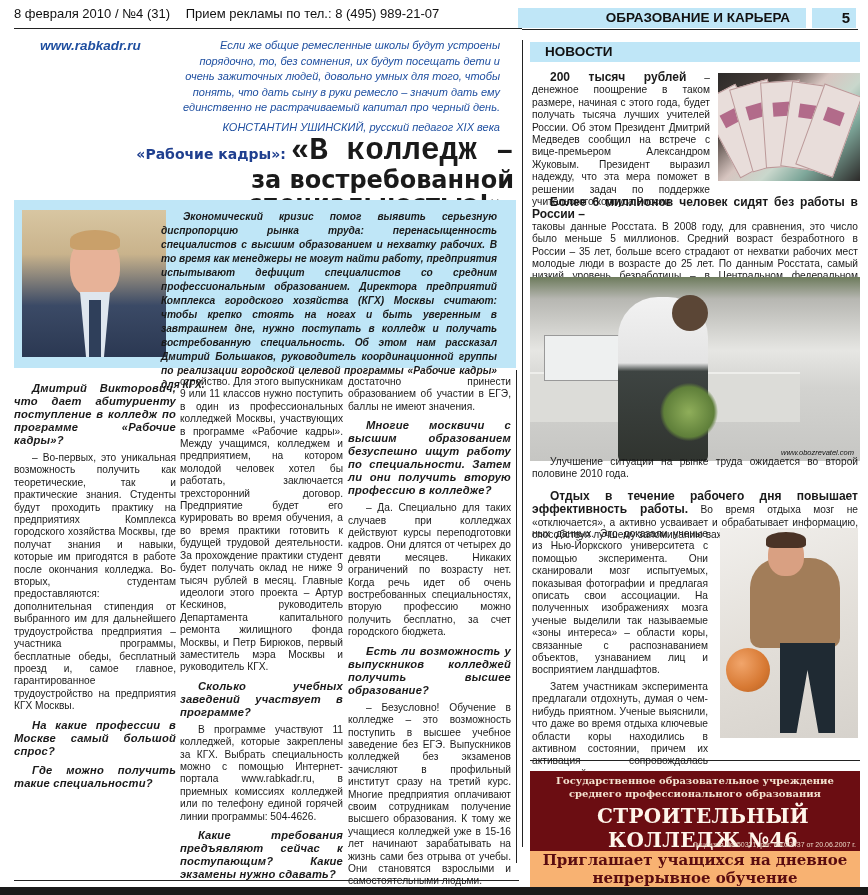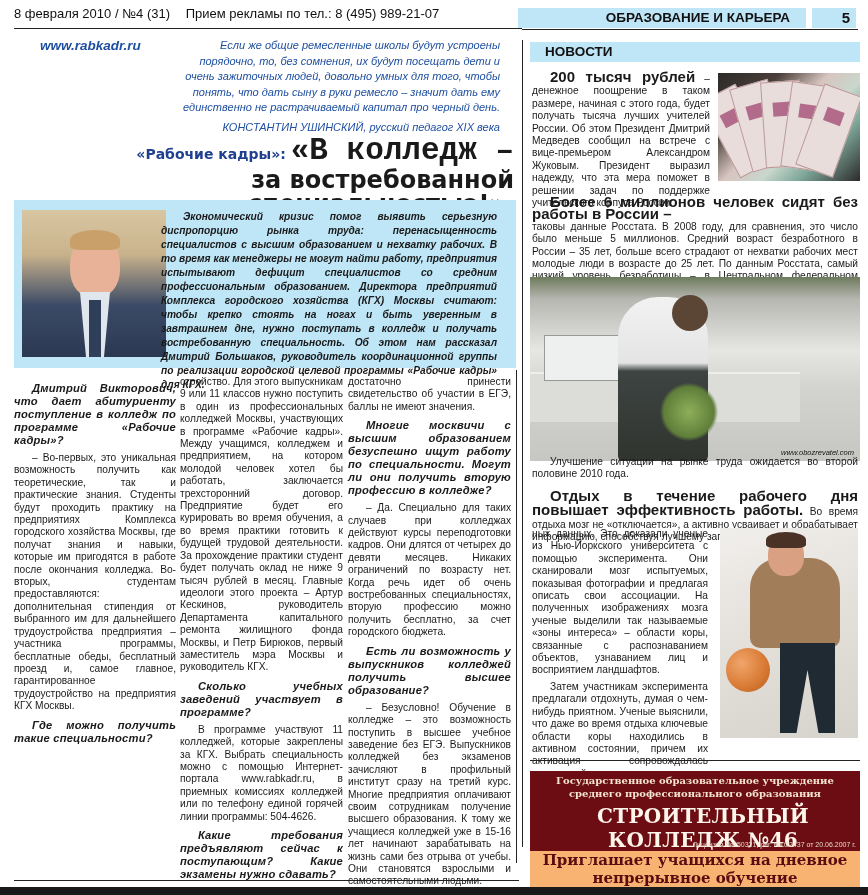--- a/index.html
+++ b/index.html
@@ -39,21 +39,21 @@
   .col1 { left: 14px; top: 376px; width: 162px; }
   .col2 { left: 180px; top: 376px; width: 163px; }
   .col3 { left: 348px; top: 376px; width: 163px; }
   .bottom-rule { position: absolute; left: 14px; top: 880px; width: 505px; height: 1px; background: #222; }
   .col3-rule { position: absolute; left: 516px; top: 370px; width: 1px; height: 493px; background: #222; }
 
   .news-bar { position: absolute; left: 530px; top: 42px; width: 330px; height: 20px; background: #bfe6f7; }
   .news-title { position: absolute; left: 545px; top: 42px; font-weight: bold; font-size: 13.5px; line-height: 20px; color: #111; }
 
   .news { position: absolute; font-size: 10.2px; line-height: 12.4px; text-align: justify; color: #1a1a1a; }
-  .news b { font-size: 15px; }
+  .news b { font-size: 12px; }
   .news1 { left: 532px; top: 71px; width: 178px; text-indent: 18px; }
   .money-photo { position: absolute; left: 718px; top: 73px; width: 142px; height: 108px; background: linear-gradient(135deg,#2c2a29 0%,#4a3f3a 25%,#d7c5c0 45%,#c9d7cc 60%,#7ea79a 75%,#2c2a29 100%); overflow: hidden; }
   .money-photo .note { position: absolute; width: 40px; height: 86px; background: #e8ddda; border: 1px solid #b99; transform-origin: bottom center; }
   .money-photo .note i { position: absolute; left: 10px; top: 20px; width: 18px; height: 14px; background: #b26b8a; }
   .news2 { left: 532px; top: 196px; width: 326px; }
   .news2 .lead { text-indent: 18px; display: block; }
   .sad-photo { position: absolute; left: 530px; top: 277px; width: 330px; height: 184px; background: linear-gradient(180deg,#6d7b5c 0%,#b7b7b2 12%,#e6e6e3 40%,#d3d3d0 60%,#c6c6c3 100%); overflow: hidden; }
   .sad-photo .bench { position: absolute; left: 0; top: 95px; width: 270px; height: 50px; background: #dcdcd8; border-top: 2px solid #eeeeeb; }
   .sad-photo .box { position: absolute; left: 14px; top: 58px; width: 80px; height: 46px; background: #eef0f0; border: 1px solid #999; }
   .sad-photo .man { position: absolute; left: 88px; top: 20px; width: 90px; height: 165px; background: linear-gradient(180deg,#f2f2f2 0%,#e4e4e4 40%,#3e4442 45%,#30342f 100%); border-radius: 40px 40px 6px 6px; }
@@ -112,35 +112,36 @@
   <div class="face"></div>
   <div class="hair"></div>
   <div class="shirt"></div>
   <div class="tie"></div>
 </div>
 <div class="lead-text">Экономический кризис помог выявить серьезную диспропорцию рынка труда: перенасыщенность специалистов с высшим образованием и нехватку рабочих. В то время как менеджеры не могут найти работу, предприятия испытывают дефицит специалистов со средним профессиональным образованием. Директора предприятий Комплекса городского хозяйства (КГХ) Москвы считают: чтобы крепко стоять на ногах и быть уверенным в завтрашнем дне, нужно поступать в колледж и получать востребованную специальность. Об этом нам рассказал Дмитрий Большаков, руководитель координационной группы по реализации городской целевой программы «Рабочие кадры» для КГХ.</div>
 
 <div class="col col1">
   <div class="q">Дмитрий Викторович, что дает абитуриенту поступление в колледж по программе «Рабочие кадры»?</div>
   <p>– Во-первых, это уникальная возможность получить как теоретические, так и практические знания. Студенты будут проходить практику на предприятиях Комплекса городского хозяйства Москвы, где получат знания и навыки, которые им пригодятся в работе после окончания колледжа. Во-вторых, студентам предоставляются: дополнительная стипендия от выбранного им для дальнейшего трудоустройства предприятия – участника программы, бесплатные обеды, бесплатный проезд и, самое главное, гарантированное трудоустройство на предприятия КГХ Москвы.</p>
+  <div class="q">На какие профессии в Москве самый большой спрос?</div>
   <div class="q">Где можно получить такие специальности?</div>
 
 </div>
 
 <div class="col col2">
   <p style="text-indent:0">стройство. Для этого выпускникам 9 или 11 классов нужно поступить в один из профессиональных колледжей Москвы, участвующих в программе «Рабочие кадры». Между учащимся, колледжем и предприятием, на котором молодой человек хотел бы работать, заключается трехсторонний договор. Предприятие будет его курировать во время обучения, а во время практики готовить к будущей трудовой деятельности. За прохождение практики студент будет получать оклад не ниже 9 тысяч рублей в месяц. Главные идеологи этого проекта – Артур Кескинов, руководитель Департамента капитального ремонта жилищного фонда Москвы, и Петр Бирюков, первый заместитель мэра Москвы и руководитель КГХ.</p>
   <div class="q">Сколько учебных заведений участвует в программе?</div>
   <p>В программе участвуют 11 колледжей, которые закреплены за КГХ. Выбрать специальность можно с помощью Интернет-портала www.rabkadr.ru, в приемных комиссиях колледжей или по телефону единой горячей линии программы: 504-4626.</p>
   <div class="q">Какие требования предъявляют сейчас к поступающим? Какие экзамены нужно сдавать?</div>
   <p>– Кроме желания, ничего больше не требуется. Школьники после 9-го класса, а также ребята, которые после школы служили в армии, не сдают никаких экзаменов. Выпускникам 11-х классов</p>
 </div>
 
 <div class="col col3">
-  <p style="text-indent:0">достаточно принести свидетельство об участии в ЕГЭ, баллы не имеют значения.</p>
-  <div class="q">Многие москвичи с высшим образованием безуспешно ищут работу по специальности. Могут ли они получить вторую профессию в колледже?</div>
+  <p style="text-indent:0">достаточно принести образованием об участии в ЕГЭ, баллы не имеют значения.</p>
+  <div class="q">Многие москвичи с высшим образованием безуспешно ищут работу по специальности. Затем ли они получить вторую профессию в колледже?</div>
   <p>– Да. Специально для таких случаев при колледжах действуют курсы переподготовки кадров. Они длятся от четырех до девяти месяцев. Никаких ограничений по возрасту нет. Когда речь идет об очень востребованных специальностях, вторую профессию можно получить бесплатно, за счет городского бюджета.</p>
   <div class="q">Есть ли возможность у выпускников колледжей получить высшее образование?</div>
   <p>– Безусловно! Обучение в колледже – это возможность поступить в высшее учебное заведение без ЕГЭ. Выпускников колледжей без экзаменов зачисляют в профильный институт сразу на третий курс. Многие предприятия оплачивают своим сотрудникам получение высшего образования. К тому же учащиеся колледжей уже в 15-16 лет начинают зарабатывать на жизнь сами без отрыва от учебы. Они становятся взрослыми и самостоятельными людьми.</p>
   <p style="font-weight:bold;font-size:10.8px;line-height:12.6px;">Более подробную информацию о программе «Рабочие кадры» можно узнать на сайте: www.rabkadr.ru.</p>
 </div>
 <div class="col3-rule"></div>
 <div class="bottom-rule"></div>
 
 <div class="news-bar"></div>
 <div class="news-title">НОВОСТИ</div>

